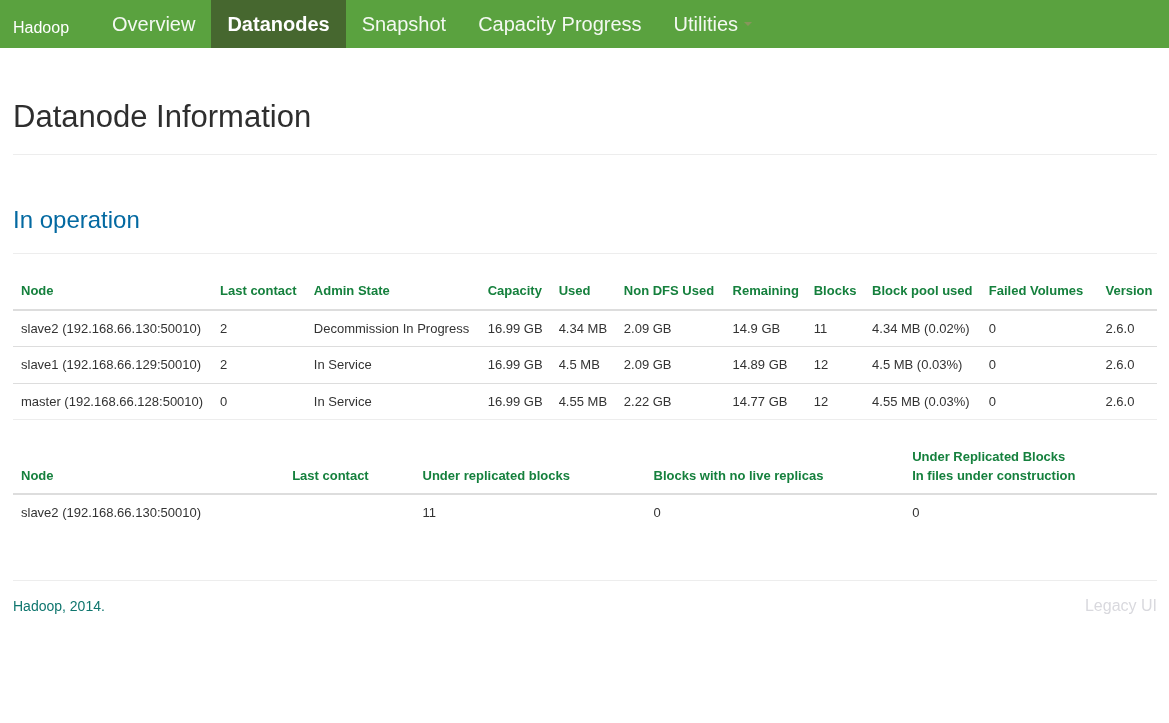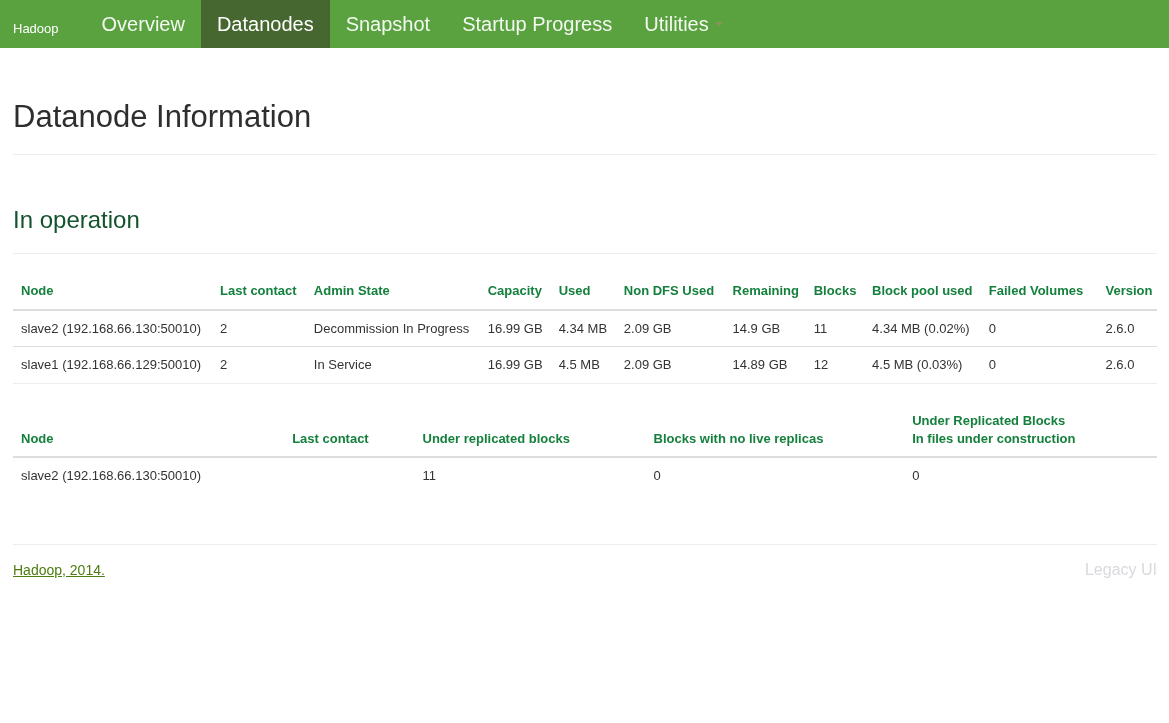--- a/index.html
+++ b/index.html
@@ -17,21 +17,21 @@
     height: 48px;
     background: #5aa23f;
     display: flex;
     align-items: stretch;
     width: 100%;
   }
   .navbar-brand {
     display: flex;
     align-items: center;
     padding: 8px 15px 0 13px;
-    font-size: 13px;
+    font-size: 16px;
     color: #ffffff;
     text-decoration: none;
     cursor: pointer;
   }
   .navbar-nav {
     display: flex;
     align-items: stretch;
     margin-left: 12px;
   }
   .nav-item {
@@ -39,20 +39,21 @@
     align-items: center;
     padding: 0 16px;
     font-size: 20px;
     color: rgba(255,255,255,0.93);
     cursor: pointer;
     white-space: nowrap;
   }
   .nav-item.active {
     background: #46672f;
     color: #ffffff;
+    font-weight: bold;
   }
   .caret {
     display: inline-block;
     width: 0; height: 0;
     margin-left: 6px;
     border-left: 4px solid transparent;
     border-right: 4px solid transparent;
     border-top: 4px solid #87955c;
   }
 
@@ -69,21 +70,21 @@
   h1.page-title {
     font-size: 31px;
     font-weight: normal;
     color: #2e2e2e;
     margin: 52px 0 20px 0;
     line-height: 1.1;
   }
   h2.section-heading {
     font-size: 24px;
     font-weight: normal;
-    color: #14532d;
+    color: #0369a1;
     margin: 52px 0 20px 0;
     line-height: 1.1;
   }
 
   
   table.data-table {
     width: 100%;
     border-collapse: collapse;
     margin-top: 20px;
     table-layout: fixed;
@@ -132,40 +133,39 @@
   
   .footer-rule { margin-top: 50px; }
   .footer {
     display: flex;
     justify-content: space-between;
     align-items: center;
     padding: 16px 0 20px 0;
   }
   .footer-text {
     font-size: 14px;
-    color: #4d7c0f;
-    text-decoration: underline;
+    color: #0f766e;
   }
   .legacy-link {
     font-size: 16px;
     color: #d9d9de;
     text-decoration: none;
     cursor: pointer;
   }
 </style>
 </head>
 <body>
 
 <nav class="navbar">
   <a class="navbar-brand">Hadoop</a>
   <div class="navbar-nav">
     <div class="nav-item">Overview</div>
     <div class="nav-item active">Datanodes</div>
     <div class="nav-item">Snapshot</div>
-    <div class="nav-item">Startup Progress</div>
+    <div class="nav-item">Capacity Progress</div>
     <div class="nav-item">
       <span>Utilities</span>
       <span class="caret"></span>
     </div>
   </div>
 </nav>
 
 <div class="container">
 
   <h1 class="page-title">Datanode Information</h1>
@@ -210,20 +210,33 @@
         <td>In Service</td>
         <td>16.99 GB</td>
         <td>4.5 MB</td>
         <td>2.09 GB</td>
         <td>14.89 GB</td>
         <td>12</td>
         <td>4.5 MB (0.03%)</td>
         <td>0</td>
         <td>2.6.0</td>
       </tr>
+      <tr>
+        <td>master (192.168.66.128:50010)</td>
+        <td>0</td>
+        <td>In Service</td>
+        <td>16.99 GB</td>
+        <td>4.55 MB</td>
+        <td>2.22 GB</td>
+        <td>14.77 GB</td>
+        <td>12</td>
+        <td>4.55 MB (0.03%)</td>
+        <td>0</td>
+        <td>2.6.0</td>
+      </tr>
     </tbody>
   </table>
 
   <hr>
 
   <table class="data-table">
     <thead>
       <tr>
         <th class="dc-col-node">Node</th>
         <th class="dc-col-lastcontact">Last contact</th>

